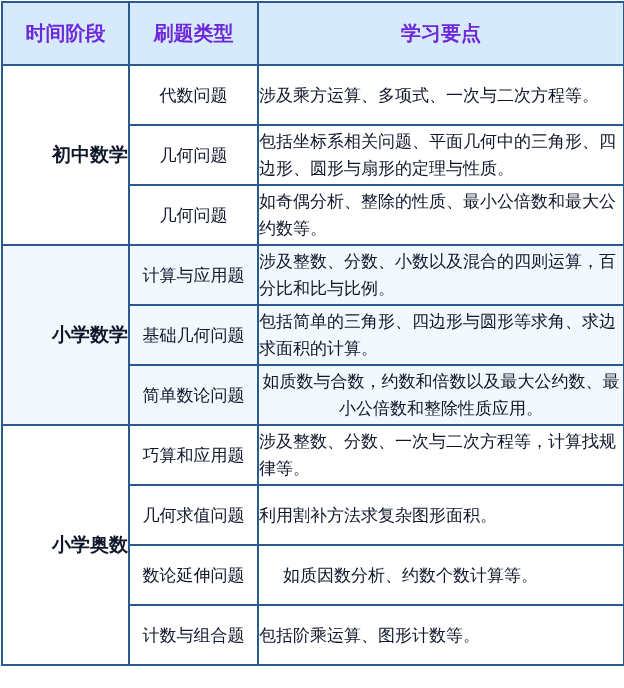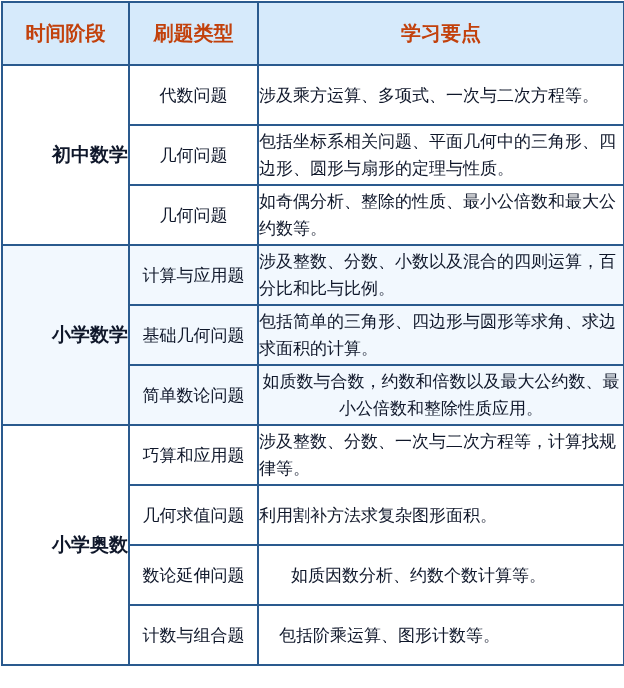--- a/index.html
+++ b/index.html
@@ -10,21 +10,21 @@
     margin: 1px 0 0 1px;
     table-layout: fixed;
   }
   table.plan th, table.plan td {
     border: 2px solid #2a5a8e;
     color: #0f172a;
     padding: 0;
   }
   table.plan th {
     background: #d6eafb;
-    color: #c2410c;
+    color: #6d28d9;
     font-weight: bold;
     font-size: 20px;
     height: 61px;
     text-align: center;
   }
   col.c1 { width: 127px; }
   col.c2 { width: 129px; }
   col.c3 { width: 366px; }
   td.stage { font-size: 19px; text-align: right; vertical-align: middle; font-weight: bold; }
   td.type { font-size: 17px; text-align: center; vertical-align: middle; height: 58px; white-space: nowrap; }
@@ -87,20 +87,20 @@
       <td class="stage" rowspan="4">小学奥数</td>
       <td class="type">巧算和应用题</td>
       <td class="point">涉及整数、分数、一次与二次方程等，计算找规律等。</td>
     </tr>
     <tr>
       <td class="type">几何求值问题</td>
       <td class="point">利用割补方法求复杂图形面积。</td>
     </tr>
     <tr>
       <td class="type">数论延伸问题</td>
-      <td class="point" style="padding-left:32px">如质因数分析、约数个数计算等。</td>
+      <td class="point" style="padding-left:24px">如质因数分析、约数个数计算等。</td>
     </tr>
     <tr>
       <td class="type">计数与组合题</td>
-      <td class="point" style="padding-left:20px">包括阶乘运算、图形计数等。</td>
+      <td class="point" style="">包括阶乘运算、图形计数等。</td>
     </tr>
   </tbody>
 </table>
 
 </body></html>

